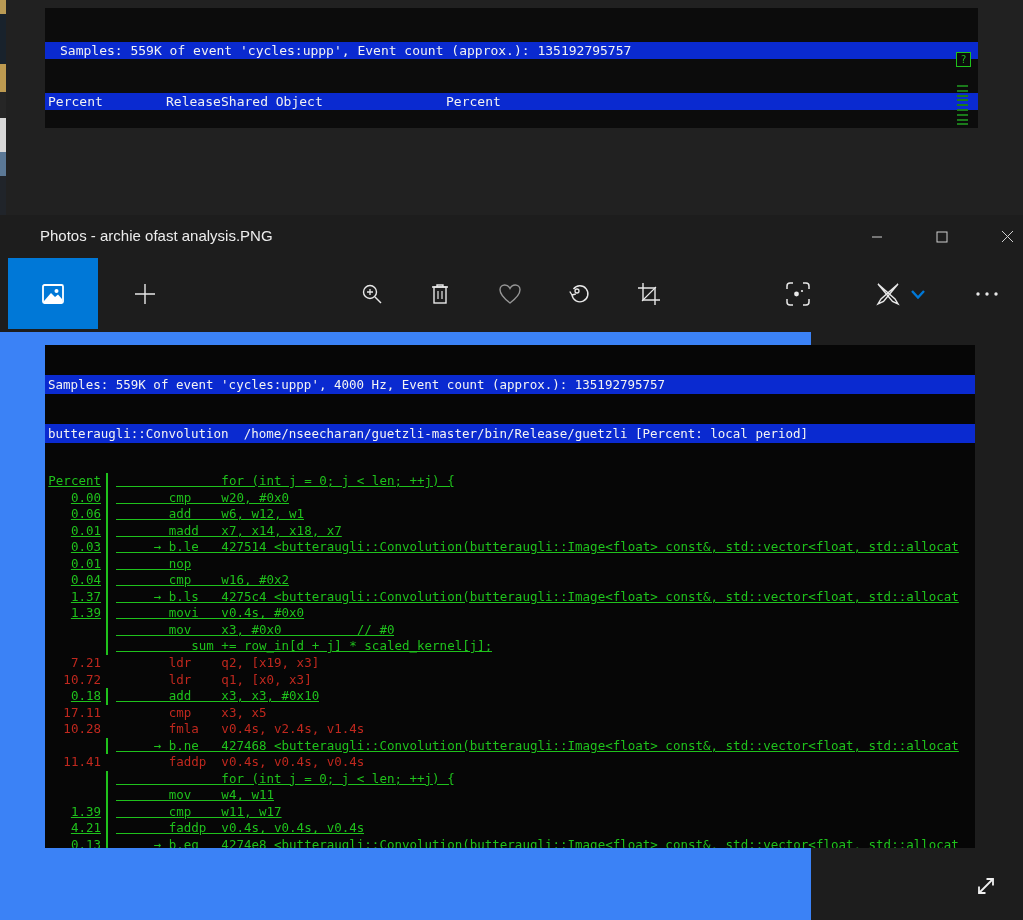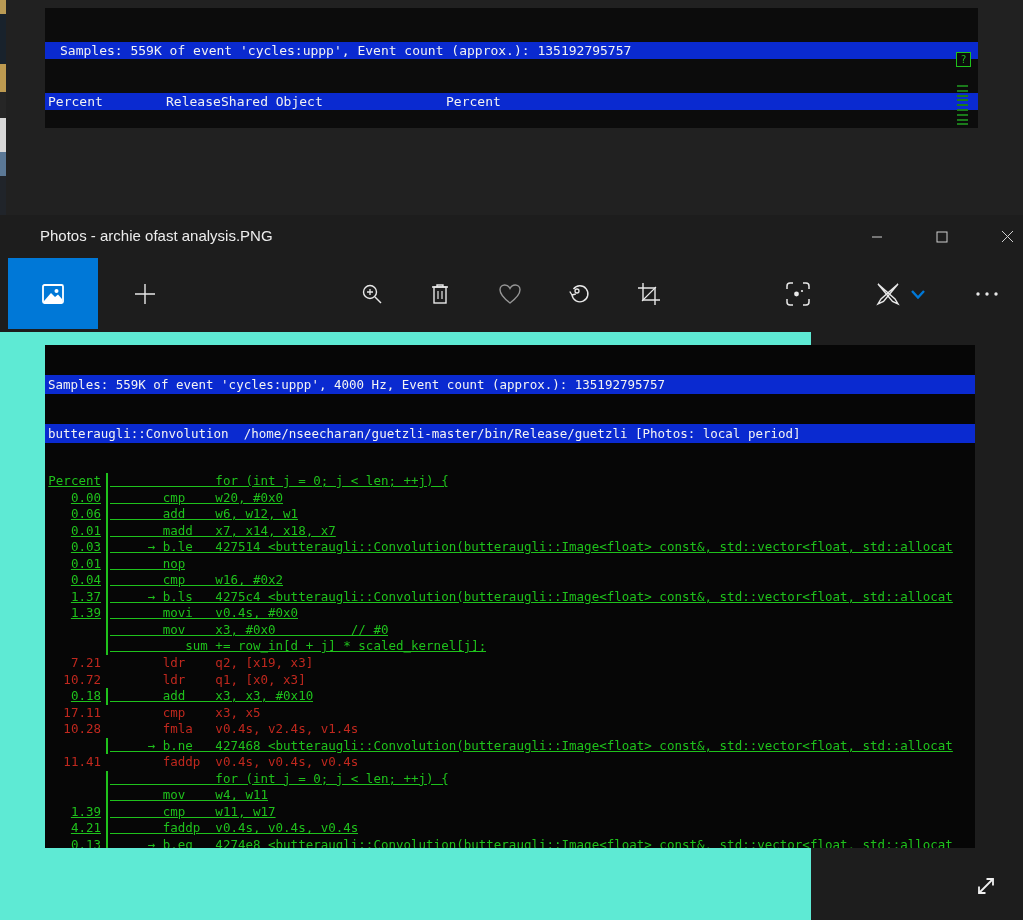--- a/index.html
+++ b/index.html
@@ -36,31 +36,31 @@
   #titlebar{position:relative;height:43px;background:#1d1d1d;margin-left:20px;}
   #window-title{position:absolute;left:20px;top:12px;font-size:15px;color:#ececec;}
   .winbtn{position:absolute;top:0;width:46px;height:43px;display:flex;align-items:center;justify-content:center;}
   #min-btn{left:834px;}#max-btn{left:899px;}#close-btn{left:964px;}
   #toolbar{position:relative;height:74px;background:#1d1d1d;}
   #see-all-tile{
     position:absolute;left:8px;top:0;width:90px;height:71px;background:#0078d7;
     display:flex;align-items:center;justify-content:center;
   }
   .tbtn{position:absolute;top:13px;width:44px;height:46px;display:flex;align-items:center;justify-content:center;}
-  #content{position:absolute;left:0;top:117px;width:811px;height:588px;background:#5eead4;}
+  #content{position:absolute;left:0;top:117px;width:811px;height:588px;background:#3b82f6;}
   
   #screenshot{
     position:absolute;left:45px;top:13px;width:930px;height:503px;background:#060606;
     font-family:"DejaVu Sans Mono",monospace;font-size:12.5px;overflow:hidden;white-space:pre;
   }
   .s-blue{background:#0a2ad0;color:#f4f4f4;line-height:19px;height:19px;padding-left:3px;overflow:hidden;}
   .aline{display:flex;height:16.55px;line-height:16.55px;}
   .aline .pct{width:56px;text-align:right;padding-right:5px;flex:none;}
   .aline .gbar{width:2px;background:#1fc21c;flex:none;}
-  .aline .codetxt{padding-left:2px;overflow:hidden;}
+  .aline .codetxt{padding-left:8px;overflow:hidden;}
   
   #fullscreen-btn{position:absolute;left:968px;top:868px;width:36px;height:36px;
     display:flex;align-items:center;justify-content:center;}
   svg{display:block;}
 </style>
 </head>
 <body>
 
 <div id="left-strip"></div>
 
@@ -169,21 +169,21 @@
         <circle cx="3" cy="3" r="1.7" fill="#e8e8e8"></circle>
           <circle cx="12" cy="3" r="1.7" fill="#e8e8e8"></circle>
           <circle cx="21" cy="3" r="1.7" fill="#e8e8e8"></circle>
       </svg>
     </div>
   </div>
 
   <div id="content">
     <div id="screenshot">
       <div class="s-blue">Samples: 559K of event 'cycles:uppp', 4000 Hz, Event count (approx.): 135192795757</div>
-      <div class="s-blue">butteraugli::Convolution  /home/nseecharan/guetzli-master/bin/Release/guetzli [Photos: local period]</div>
+      <div class="s-blue">butteraugli::Convolution  /home/nseecharan/guetzli-master/bin/Release/guetzli [Percent: local period]</div>
       <div id="annotate-lines"><div class="aline grn"><span class="pct">Percent</span><span class="gbar"></span><span class="codetxt">              for (int j = 0; j &lt; len; ++j) {</span></div><div class="aline grn"><span class="pct">0.00</span><span class="gbar"></span><span class="codetxt">       cmp    w20, #0x0</span></div><div class="aline grn"><span class="pct">0.06</span><span class="gbar"></span><span class="codetxt">       add    w6, w12, w1</span></div><div class="aline grn"><span class="pct">0.01</span><span class="gbar"></span><span class="codetxt">       madd   x7, x14, x18, x7</span></div><div class="aline grn"><span class="pct">0.03</span><span class="gbar"></span><span class="codetxt">     → b.le   427514 &lt;butteraugli::Convolution(butteraugli::Image&lt;float&gt; const&amp;, std::vector&lt;float, std::allocat</span></div><div class="aline grn"><span class="pct">0.01</span><span class="gbar"></span><span class="codetxt">       nop</span></div><div class="aline grn"><span class="pct">0.04</span><span class="gbar"></span><span class="codetxt">       cmp    w16, #0x2</span></div><div class="aline grn"><span class="pct">1.37</span><span class="gbar"></span><span class="codetxt">     → b.ls   4275c4 &lt;butteraugli::Convolution(butteraugli::Image&lt;float&gt; const&amp;, std::vector&lt;float, std::allocat</span></div><div class="aline grn"><span class="pct">1.39</span><span class="gbar"></span><span class="codetxt">       movi   v0.4s, #0x0</span></div><div class="aline grn"><span class="pct"></span><span class="gbar"></span><span class="codetxt">       mov    x3, #0x0          // #0</span></div><div class="aline grn"><span class="pct"></span><span class="gbar"></span><span class="codetxt">          sum += row_in[d + j] * scaled_kernel[j];</span></div><div class="aline red"><span class="pct">7.21</span><span class="gbar"></span><span class="codetxt">       ldr    q2, [x19, x3]</span></div><div class="aline red"><span class="pct">10.72</span><span class="gbar"></span><span class="codetxt">       ldr    q1, [x0, x3]</span></div><div class="aline grn"><span class="pct">0.18</span><span class="gbar"></span><span class="codetxt">       add    x3, x3, #0x10</span></div><div class="aline red"><span class="pct">17.11</span><span class="gbar"></span><span class="codetxt">       cmp    x3, x5</span></div><div class="aline red"><span class="pct">10.28</span><span class="gbar"></span><span class="codetxt">       fmla   v0.4s, v2.4s, v1.4s</span></div><div class="aline grn"><span class="pct"></span><span class="gbar"></span><span class="codetxt">     → b.ne   427468 &lt;butteraugli::Convolution(butteraugli::Image&lt;float&gt; const&amp;, std::vector&lt;float, std::allocat</span></div><div class="aline red"><span class="pct">11.41</span><span class="gbar"></span><span class="codetxt">       faddp  v0.4s, v0.4s, v0.4s</span></div><div class="aline grn"><span class="pct"></span><span class="gbar"></span><span class="codetxt">              for (int j = 0; j &lt; len; ++j) {</span></div><div class="aline grn"><span class="pct"></span><span class="gbar"></span><span class="codetxt">       mov    w4, w11</span></div><div class="aline grn"><span class="pct">1.39</span><span class="gbar"></span><span class="codetxt">       cmp    w11, w17</span></div><div class="aline grn"><span class="pct">4.21</span><span class="gbar"></span><span class="codetxt">       faddp  v0.4s, v0.4s, v0.4s</span></div><div class="aline grn"><span class="pct">0.13</span><span class="gbar"></span><span class="codetxt">     → b.eq   4274e8 &lt;butteraugli::Convolution(butteraugli::Image&lt;float&gt; const&amp;, std::vector&lt;float, std::allocat</span></div></div>
       
     </div>
   </div>
 </div>
 
 <div id="fullscreen-btn">
   <svg width="26" height="26" viewBox="0 0 26 26">
     <line x1="6" y1="20" x2="20" y2="6" stroke="#f0f0f0" stroke-width="1.8"></line>
     <path d="M13.5 6 H20 V12.5" fill="none" stroke="#f0f0f0" stroke-width="1.8"></path>

